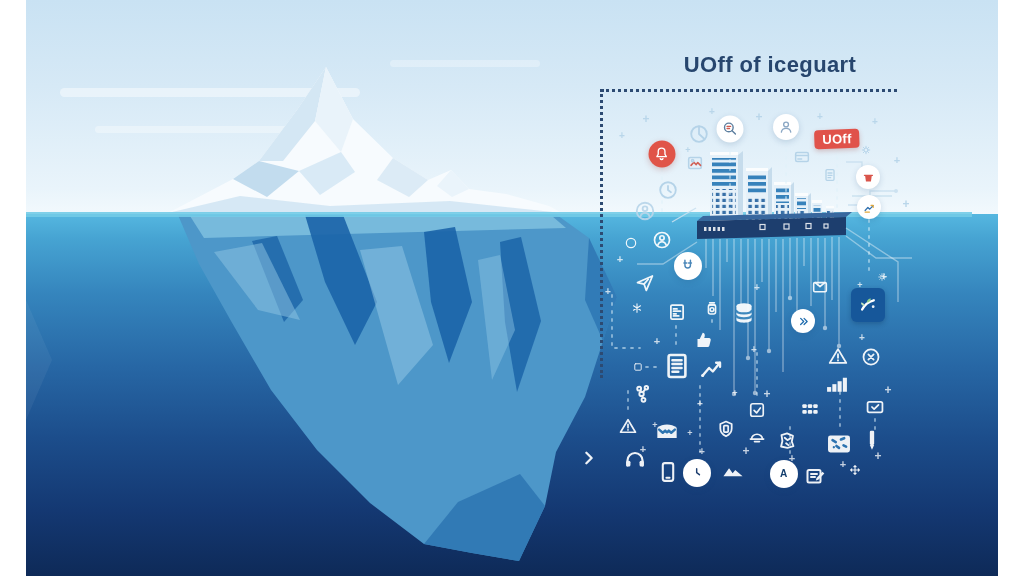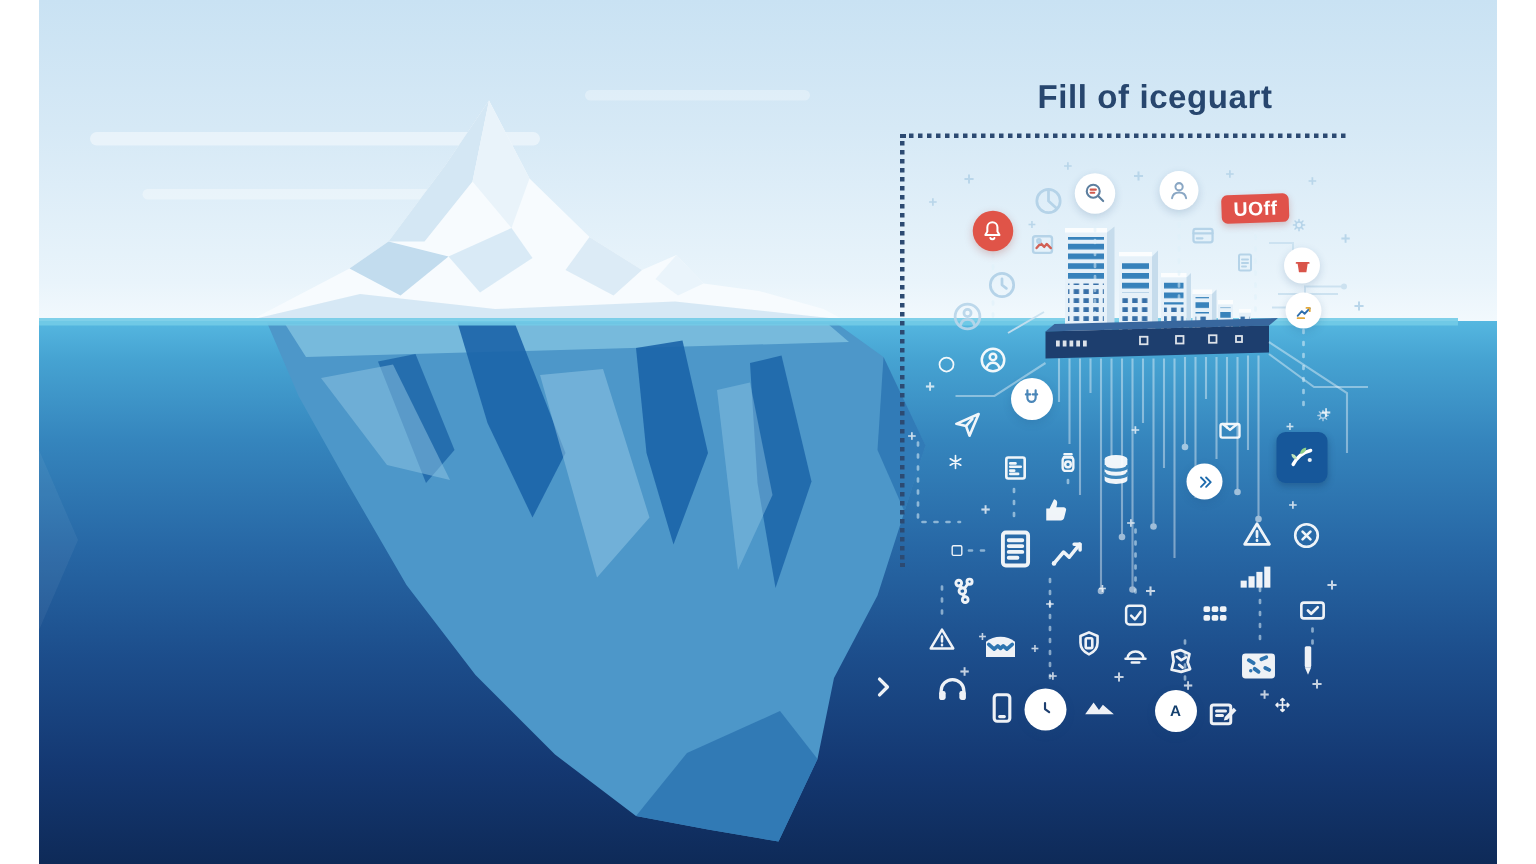--- a/index.html
+++ b/index.html
@@ -550,19 +550,19 @@
       <span class="spark sea" style="left: 888px; top: 390px; font-size: 12px;">+</span>
       <span class="spark sea" style="left: 862px; top: 338px; font-size: 10px;">+</span>
       <span class="spark sea" style="left: 884px; top: 276px; font-size: 11px;">+</span>
       <span class="spark sea" style="left: 860px; top: 285px; font-size: 9px;">+</span>
       <span class="spark sea" style="left: 757px; top: 288px; font-size: 10px;">+</span>
       <span class="spark sea" style="left: 735px; top: 393px; font-size: 9px;">+</span>
       <span class="spark sea" style="left: 655px; top: 425px; font-size: 9px;">+</span>
       <span class="spark sea" style="left: 690px; top: 433px; font-size: 9px;">+</span>
     </div>
 
-  <div id="title">Fill of iceguart</div>
+  <div id="title">UOff of iceguart</div>
   <div id="dot-h"></div>
   <div id="dot-v"></div>
 
   <div id="margin-left" class="margin"></div>
   <div id="margin-right" class="margin"></div>
 </div>
 
 </body></html>

